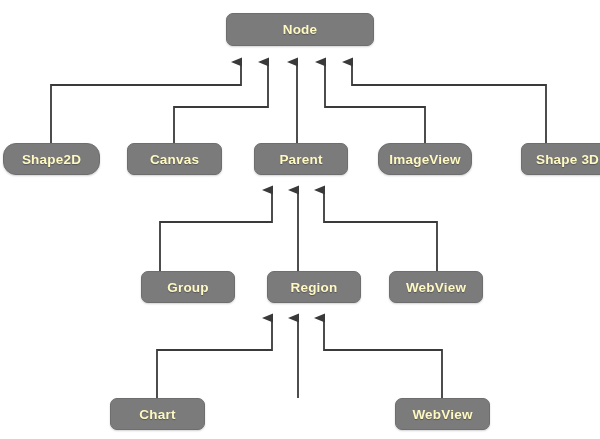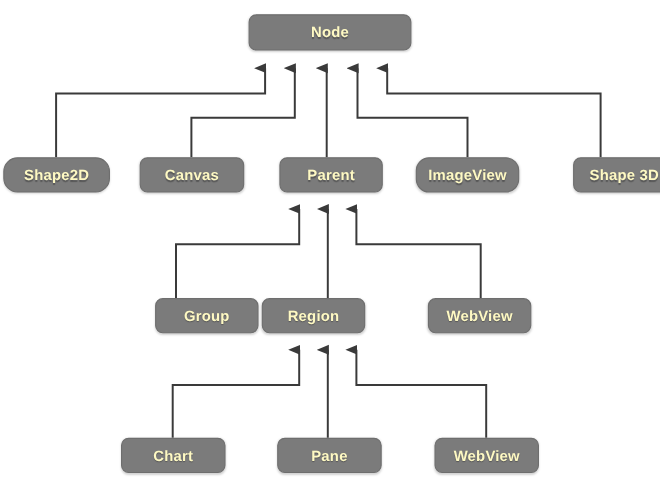--- a/index.html
+++ b/index.html
@@ -103,33 +103,30 @@
   </div>
 
   <div class="node-box" style="left:521px; top:143px; width:93px; height:32px;">
     <span class="node-label">Shape 3D</span>
   </div>
 
   <div class="node-box" style="left:113px; top:271px; width:94px; height:32px;margin-left:28px;">
     <span class="node-label">Group</span>
   </div>
 
-  <div class="node-box" style="left:238px; top:271px; width:94px; height:32px;">
+  <div class="node-box" style="left:267px; top:271px; width:94px; height:32px;">
     <span class="node-label">Region</span>
   </div>
 
   <div class="node-box" style="left:110px; top:398px; width:95px; height:32px;">
     <span class="node-label">Chart</span>
   </div>
 
   <div class="node-box" style="left:389px; top:271px; width:94px; height:32px;">
     <span class="node-label">WebView</span>
   </div>
 
-  <div class="node-box" style="left:252px; top:398px; width:95px; height:32px;">
-    <span class="node-label">Pane</span>
-  </div>
 
   <div class="node-box" style="left:395px; top:398px; width:95px; height:32px;">
     <span class="node-label">WebView</span>
   </div>
 
 </div>
 
 </body></html>

